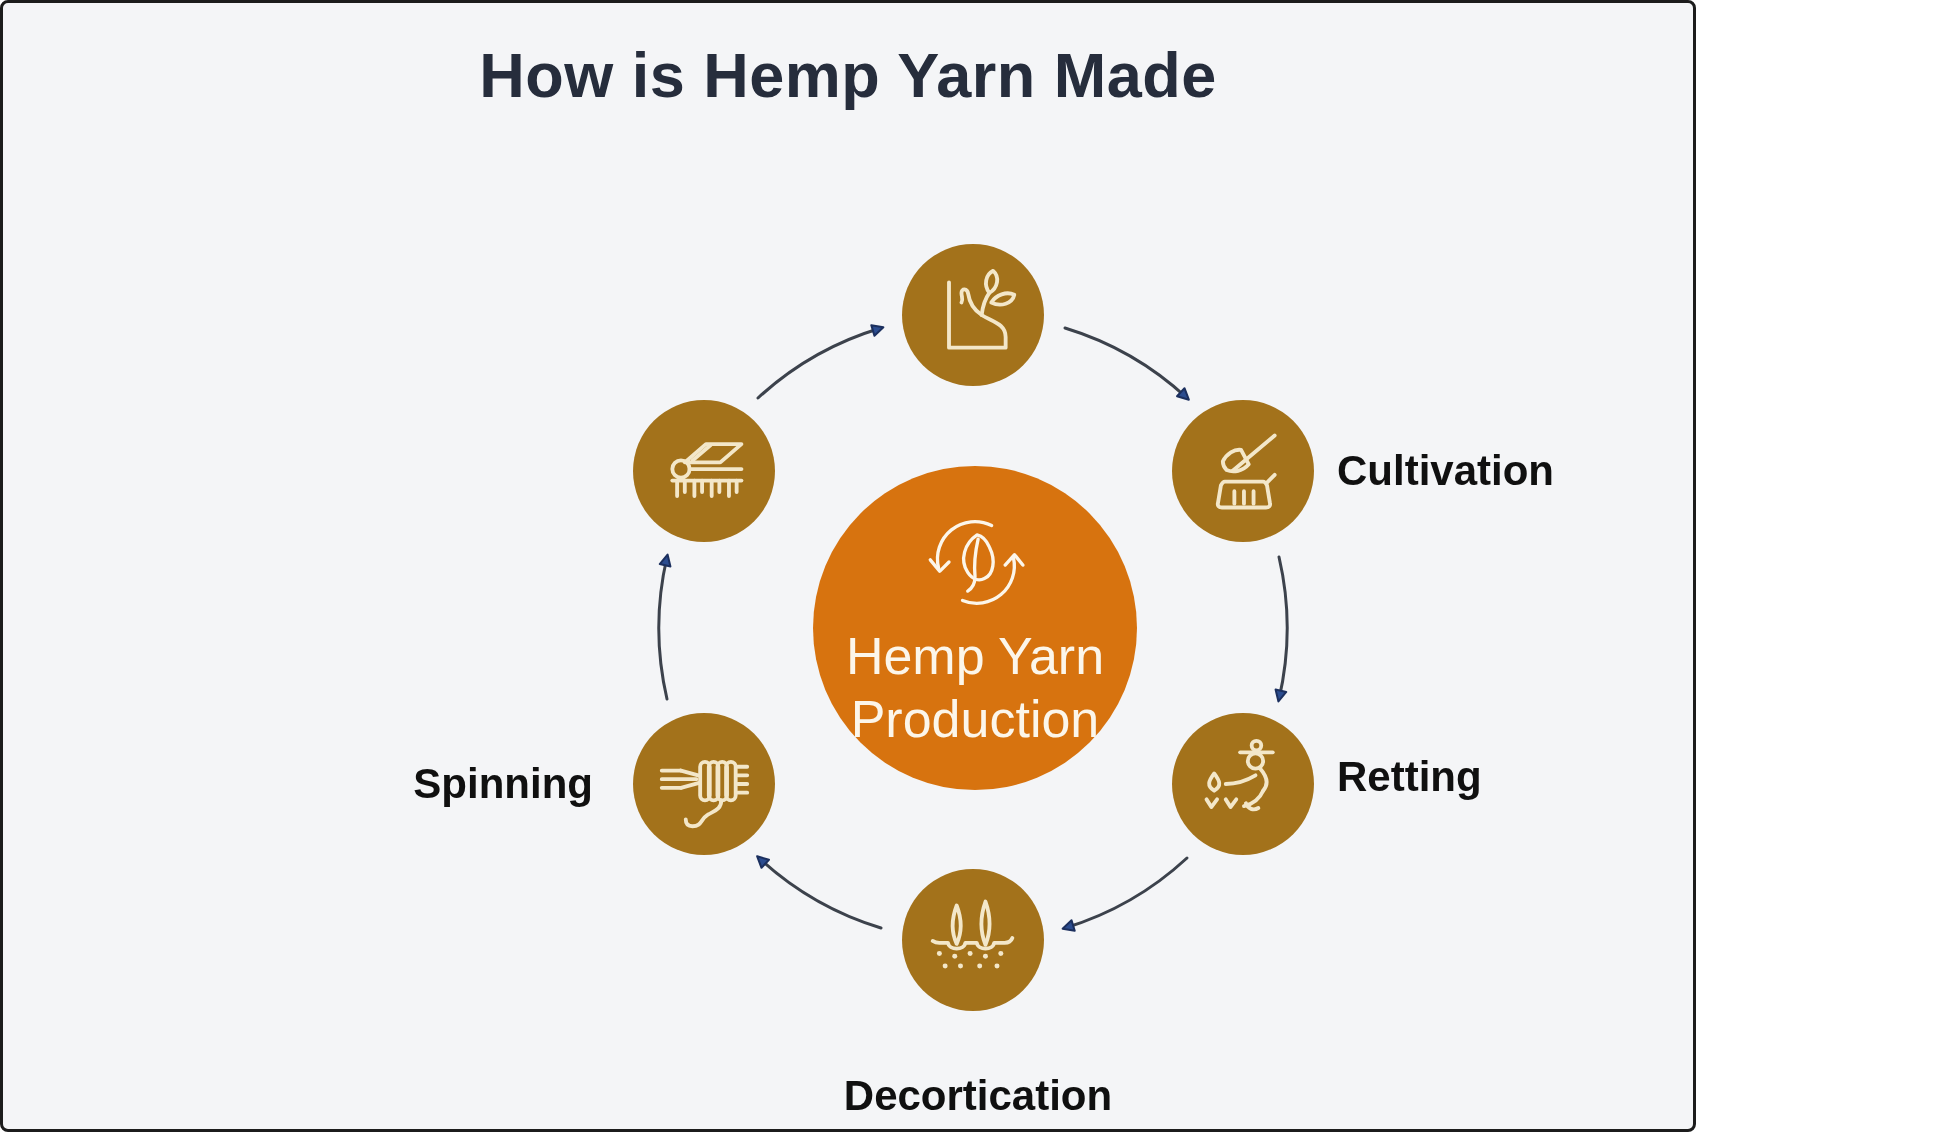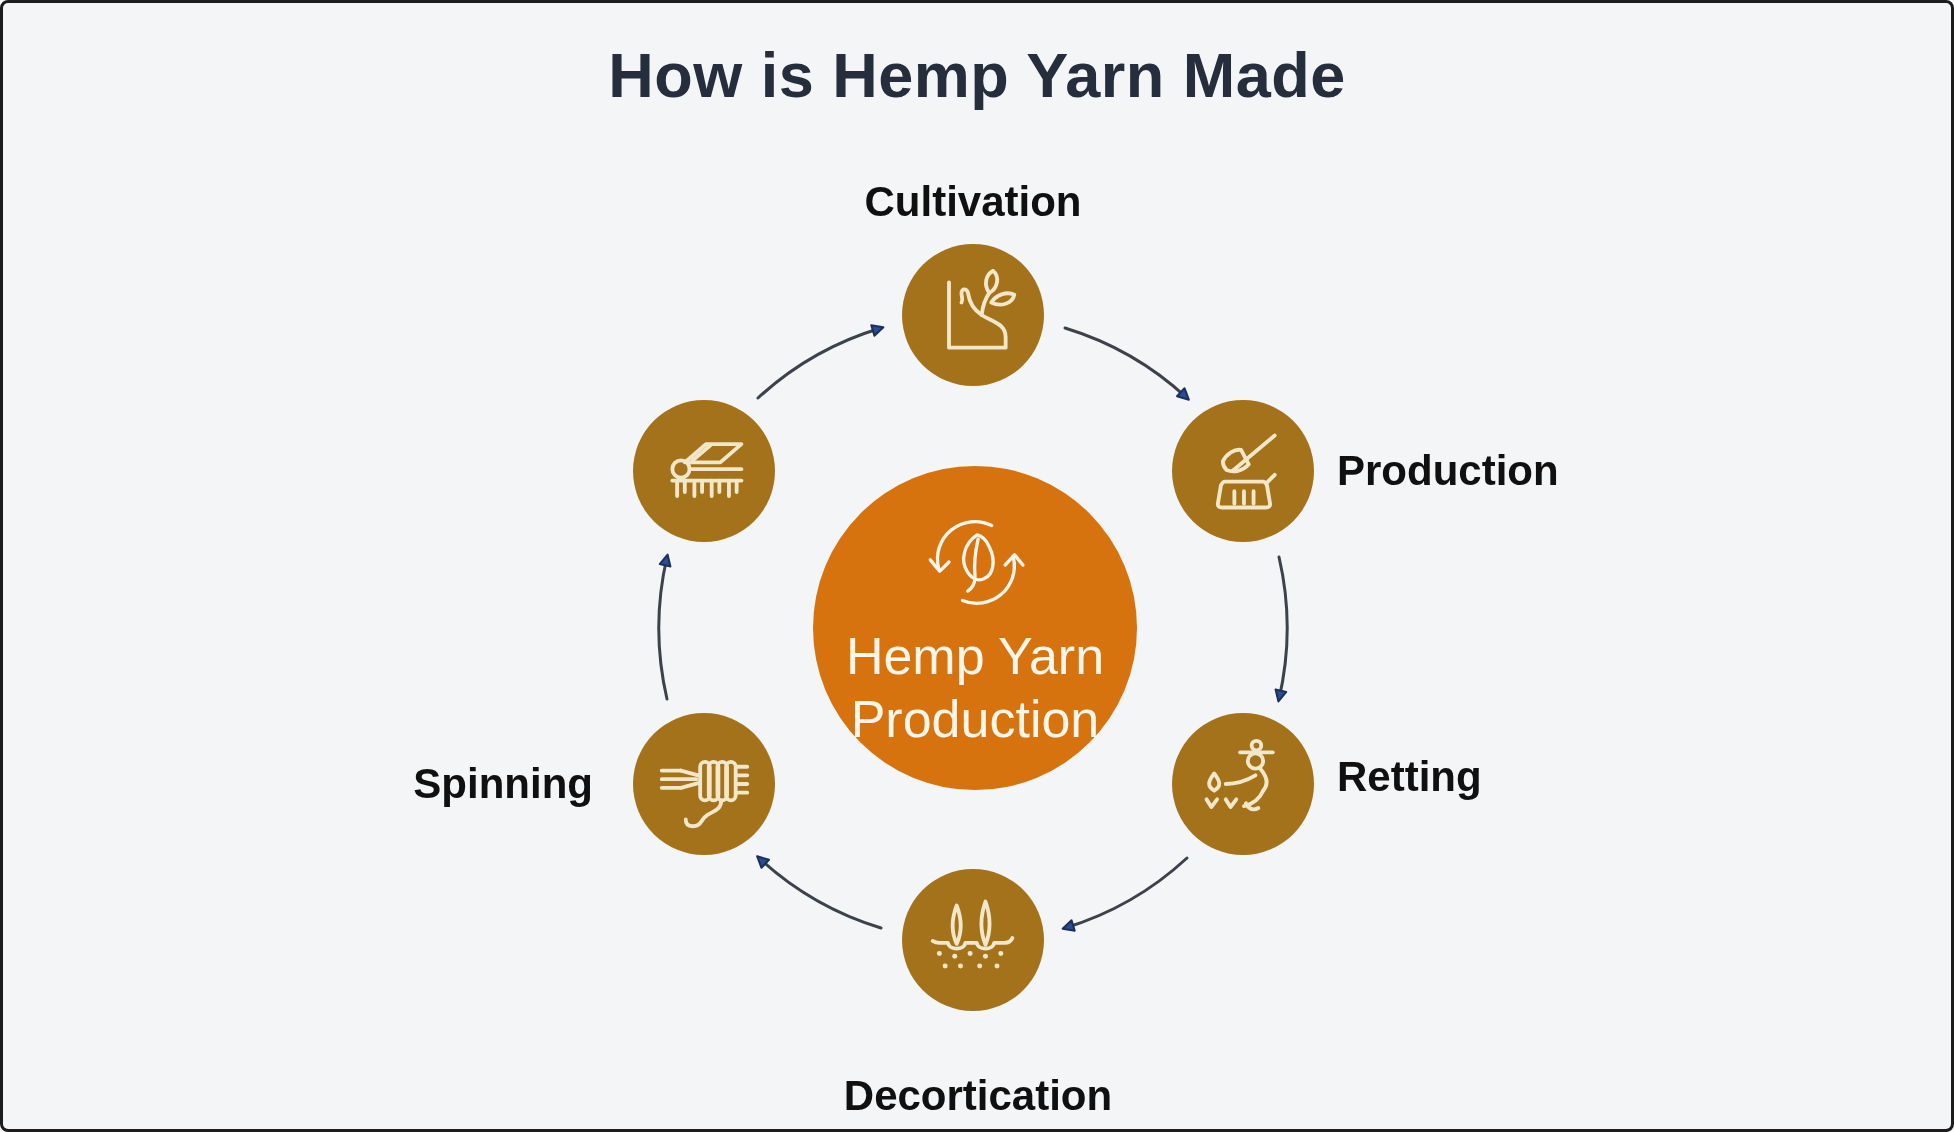--- a/index.html
+++ b/index.html
@@ -15,21 +15,21 @@
     --arrow-head:#2b4c8f;
     --arrow-head-edge:#1b2f5e;
   }
   *{margin:0;padding:0;box-sizing:border-box;}
   body{
     width:1954px;height:1132px;overflow:hidden;
     font-family:"Liberation Sans","DejaVu Sans",sans-serif;
     background:#fff;
   }
   .stage{
-    position:relative;width:1954px;height:1132px;
+    position:relative;width:1696px;height:1132px;
     background:var(--bg);
     border:3px solid var(--frame);
     border-radius:8px;
     overflow:hidden;
   }
   .title{
     position:absolute;left:0;top:36px;width:100%;
     text-align:center;
     font-size:63px;font-weight:700;letter-spacing:.5px;
     color:var(--title-color);
@@ -178,19 +178,18 @@
     <svg class="node-icon" viewBox="0 0 100 100">
       <path class="st" d="M30,41 L52,22 H89 L67,41 Z"></path>
       <path class="st" d="M38,39 L57,23"></path>
       <circle class="st" cx="26" cy="48" r="9"></circle>
       <path class="st" d="M35,48 H89"></path>
       <path class="st" d="M17,60 H89"></path>
       <path class="st" d="M22,60 V76 M30,60 V72 M40,60 V76 M48,60 V72 M58,60 V76 M66,60 V72 M76,60 V76 M84,60 V72"></path>
     </svg>
   </div>
 
-  <div class="node-label label-top">Cultivation</div>
-  <div class="node-label label-right-harvesting">Production</div>
+  <div class="node-label label-right-harvesting">Cultivation</div>
   <div class="node-label label-right-retting">Retting</div>
   <div class="node-label label-bottom">Decortication</div>
   <div class="node-label label-left-spinning">Spinning</div>
 
 </div>
 
 </body></html>

